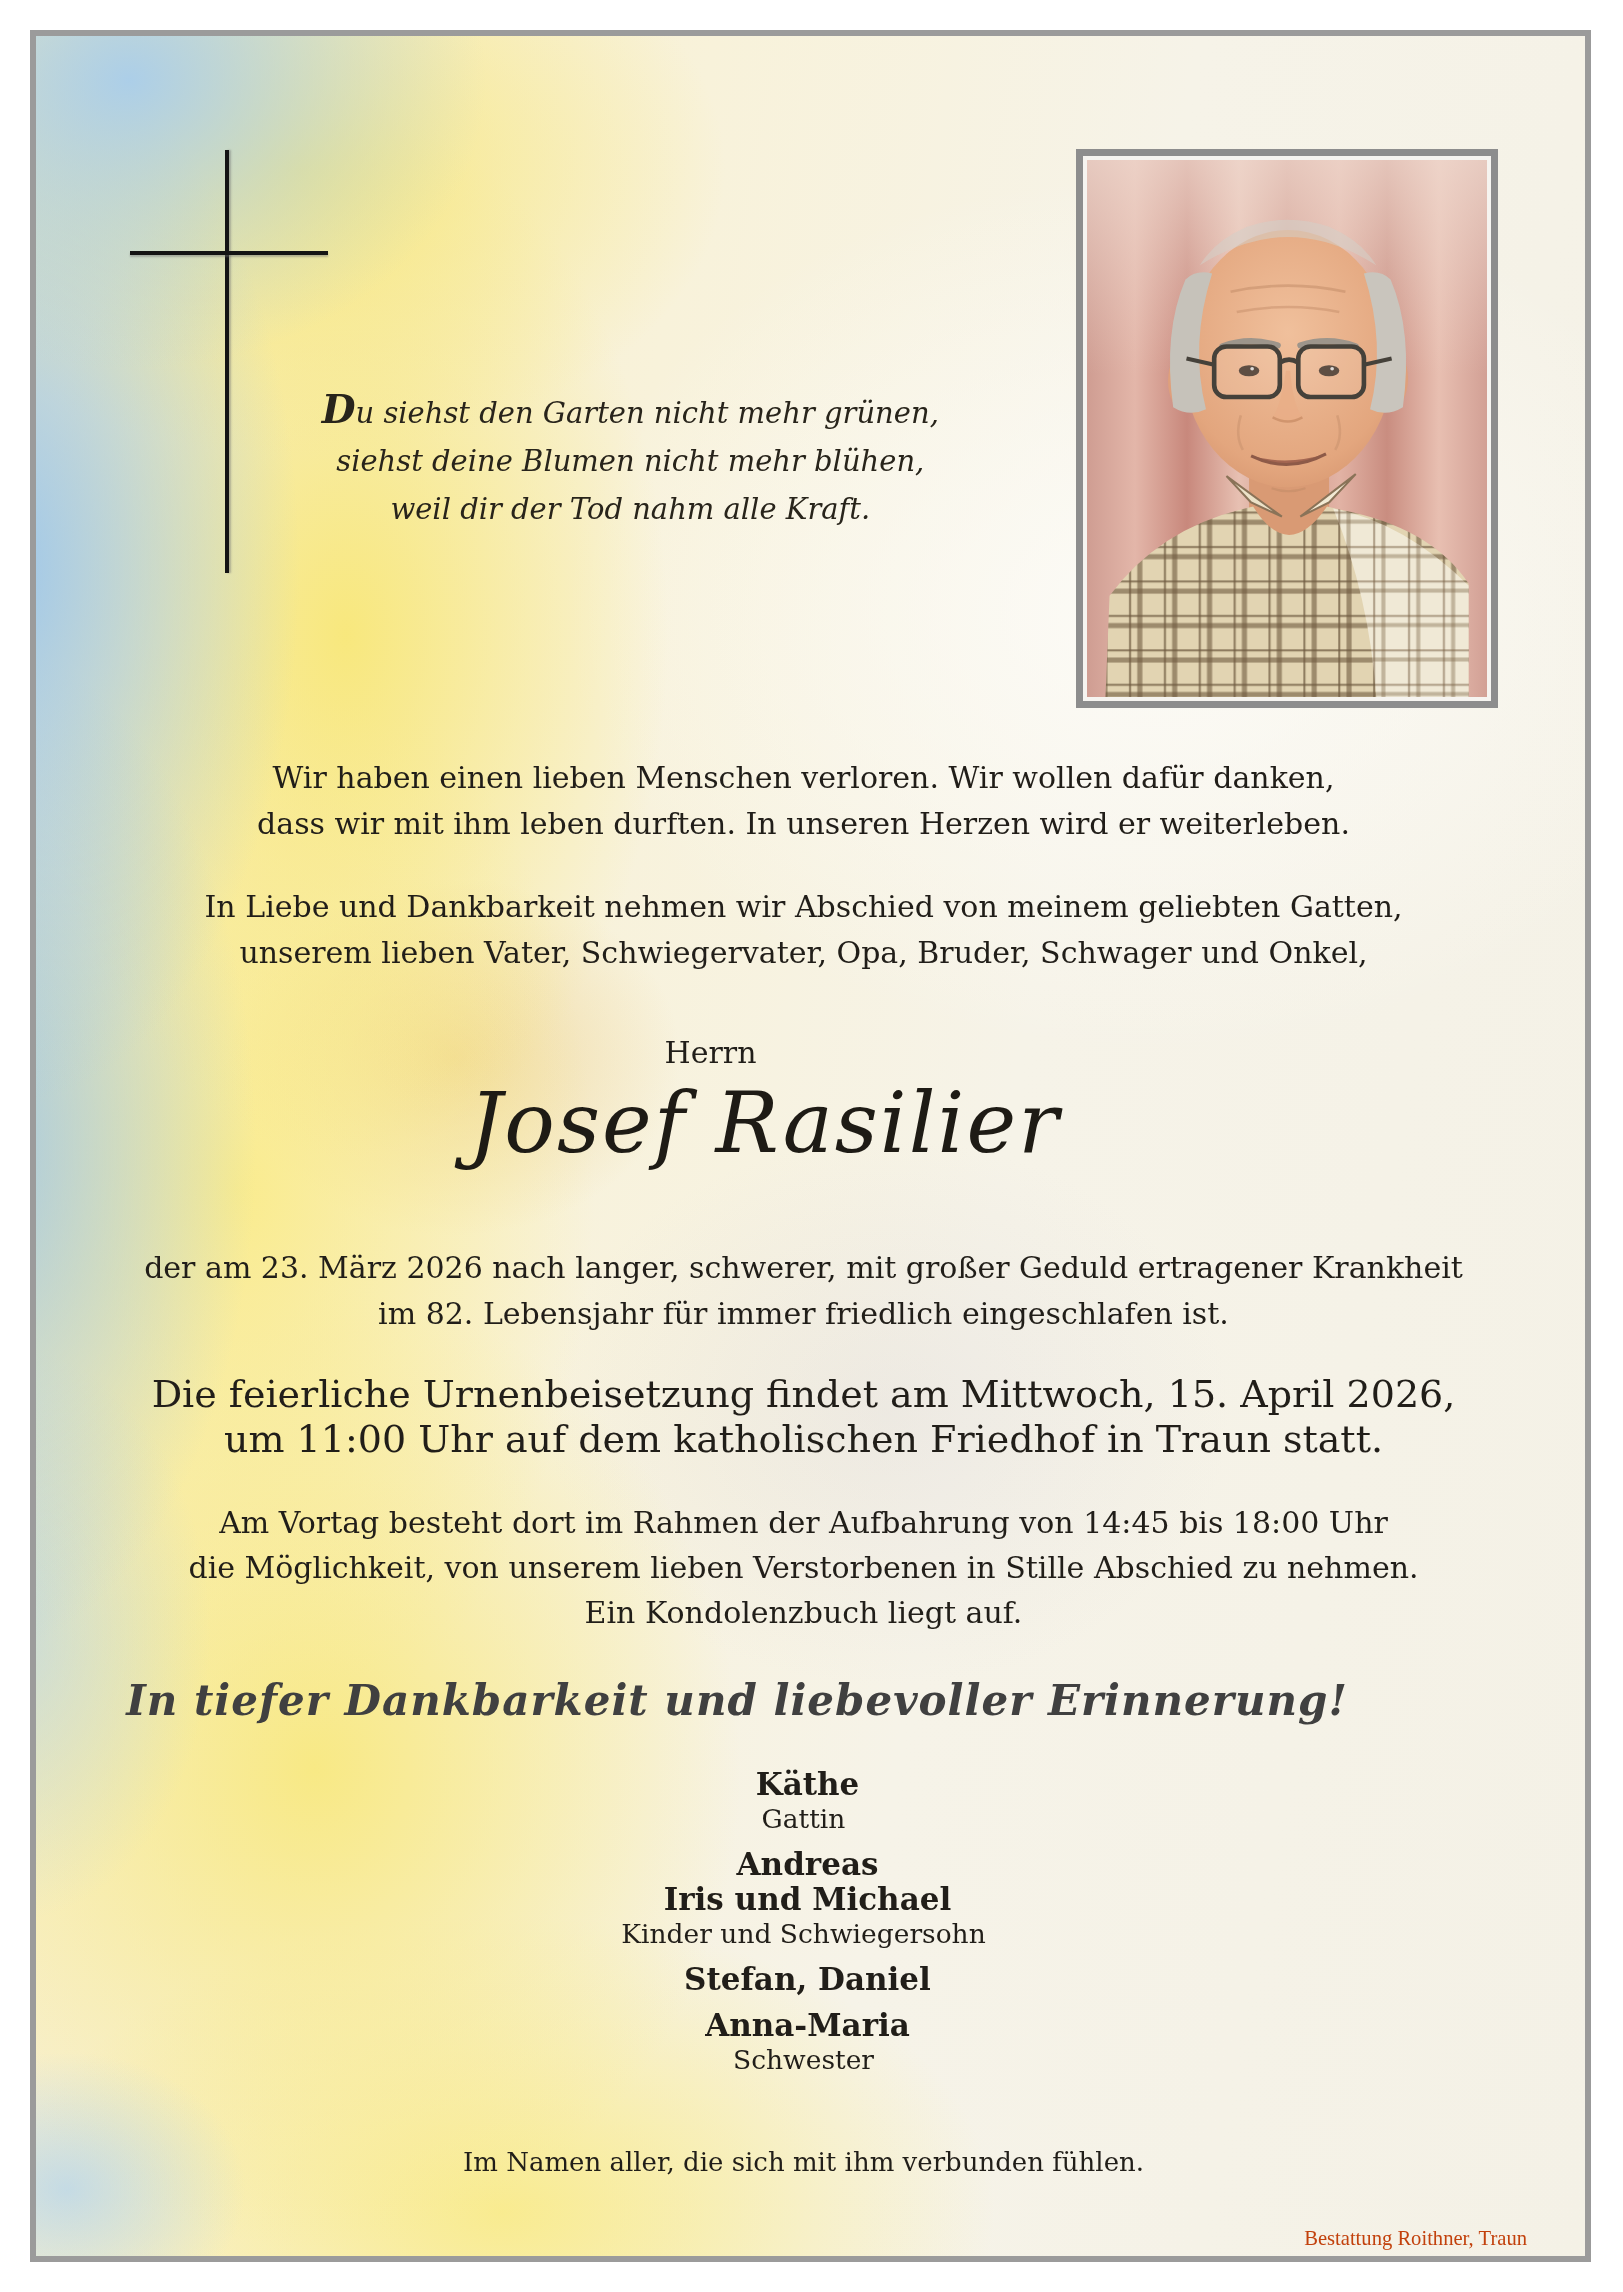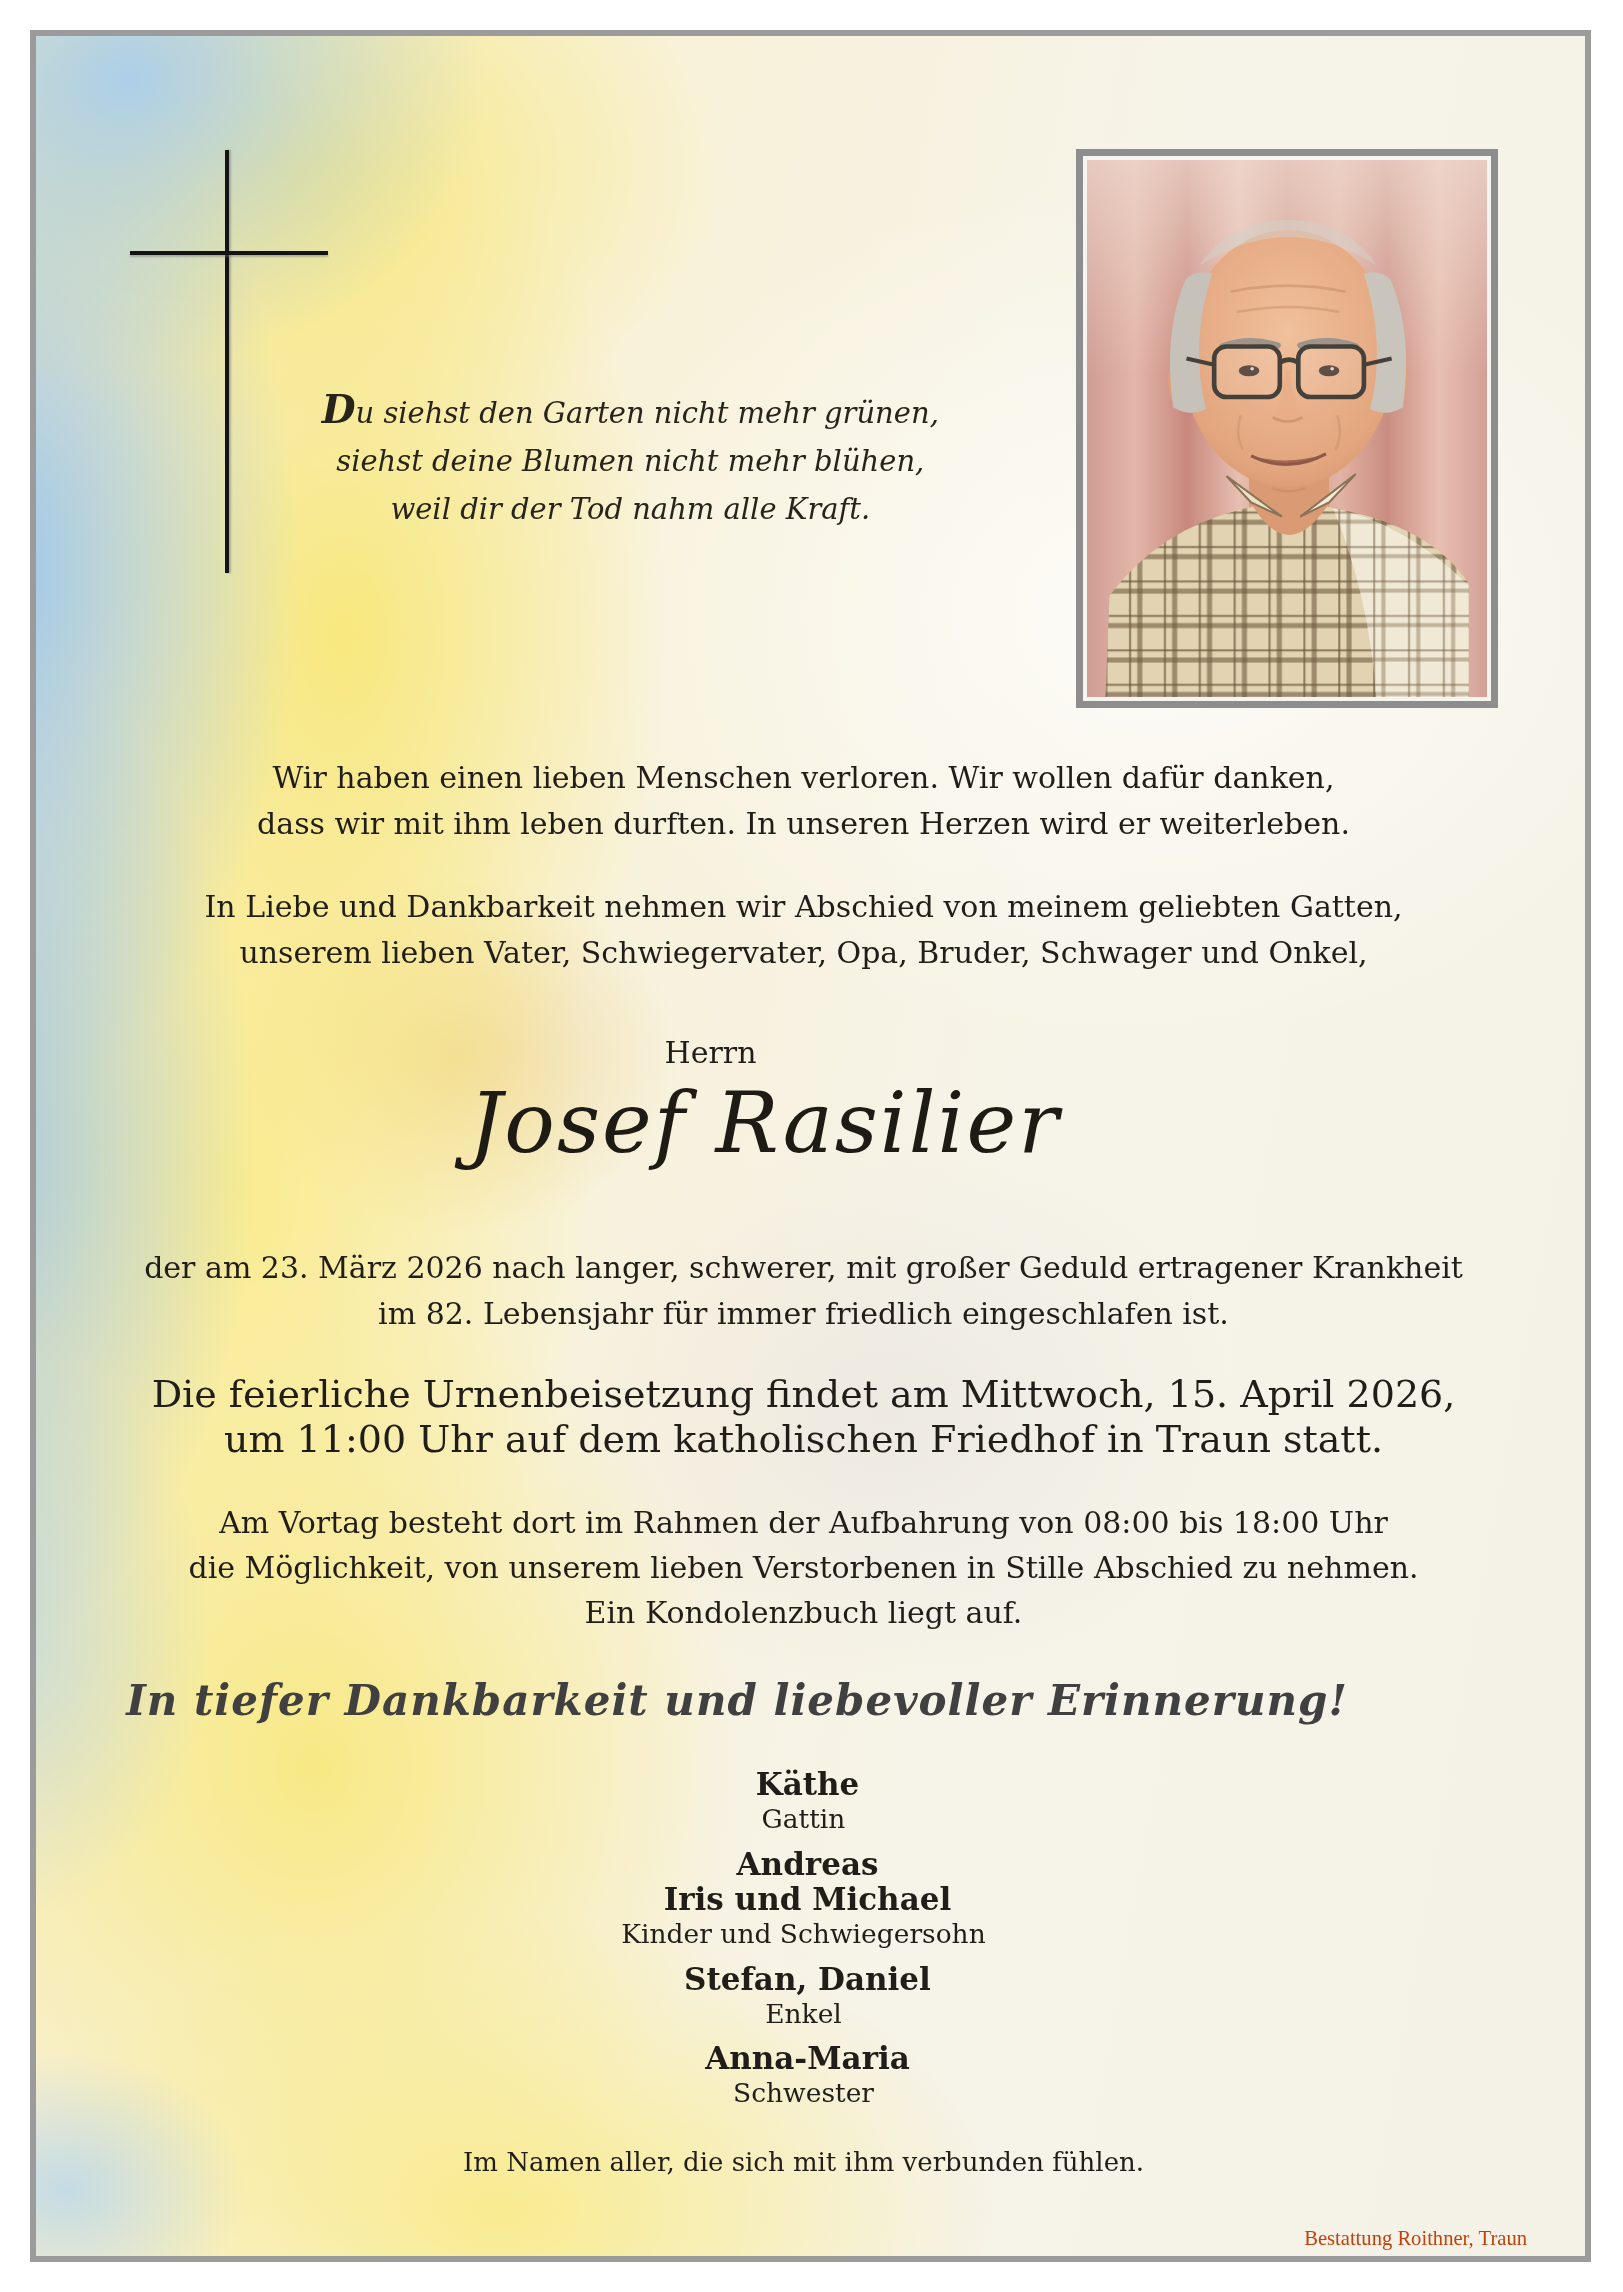--- a/index.html
+++ b/index.html
@@ -185,37 +185,36 @@
 <div class="tb death">
   <div>der am 23. März 2026 nach langer, schwerer, mit großer Geduld ertragener Krankheit</div>
   <div>im 82. Lebensjahr für immer friedlich eingeschlafen ist.</div>
 </div>
 
 <div class="tb urn">
   <div>Die feierliche Urnenbeisetzung findet am Mittwoch, 15. April 2026,</div>
   <div>um 11:00 Uhr auf dem katholischen Friedhof in Traun statt.</div>
 </div>
 <div class="tb viewing">
-  <div>Am Vortag besteht dort im Rahmen der Aufbahrung von 08:00 bis 18:00 Uhr</div>
+  <div>Am Vortag besteht dort im Rahmen der Aufbahrung von 14:45 bis 18:00 Uhr</div>
   <div>die Möglichkeit, von unserem lieben Verstorbenen in Stille Abschied zu nehmen.</div>
   <div>Ein Kondolenzbuch liegt auf.</div>
 </div>
 
 <div class="tb gratitude">In tiefer Dankbarkeit und liebevoller Erinnerung!</div>
 
 <div class="tb mourners">
   <div class="mname">Käthe</div>
   <div class="mrel">Gattin</div>
   <div class="mgap"></div>
   <div class="mname">Andreas</div>
   <div class="mname">Iris und Michael</div>
   <div class="mrel">Kinder und Schwiegersohn</div>
   <div class="mgap"></div>
   <div class="mname">Stefan, Daniel</div>
-  <div class="mrel">Enkel</div>
   <div class="mgap"></div>
   <div class="mname">Anna-Maria</div>
   <div class="mrel">Schwester</div>
 </div>
 
 <div class="tb final">Im Namen aller, die sich mit ihm verbunden fühlen.</div>
 
 <div class="footer">Bestattung Roithner, Traun</div>
 
 

